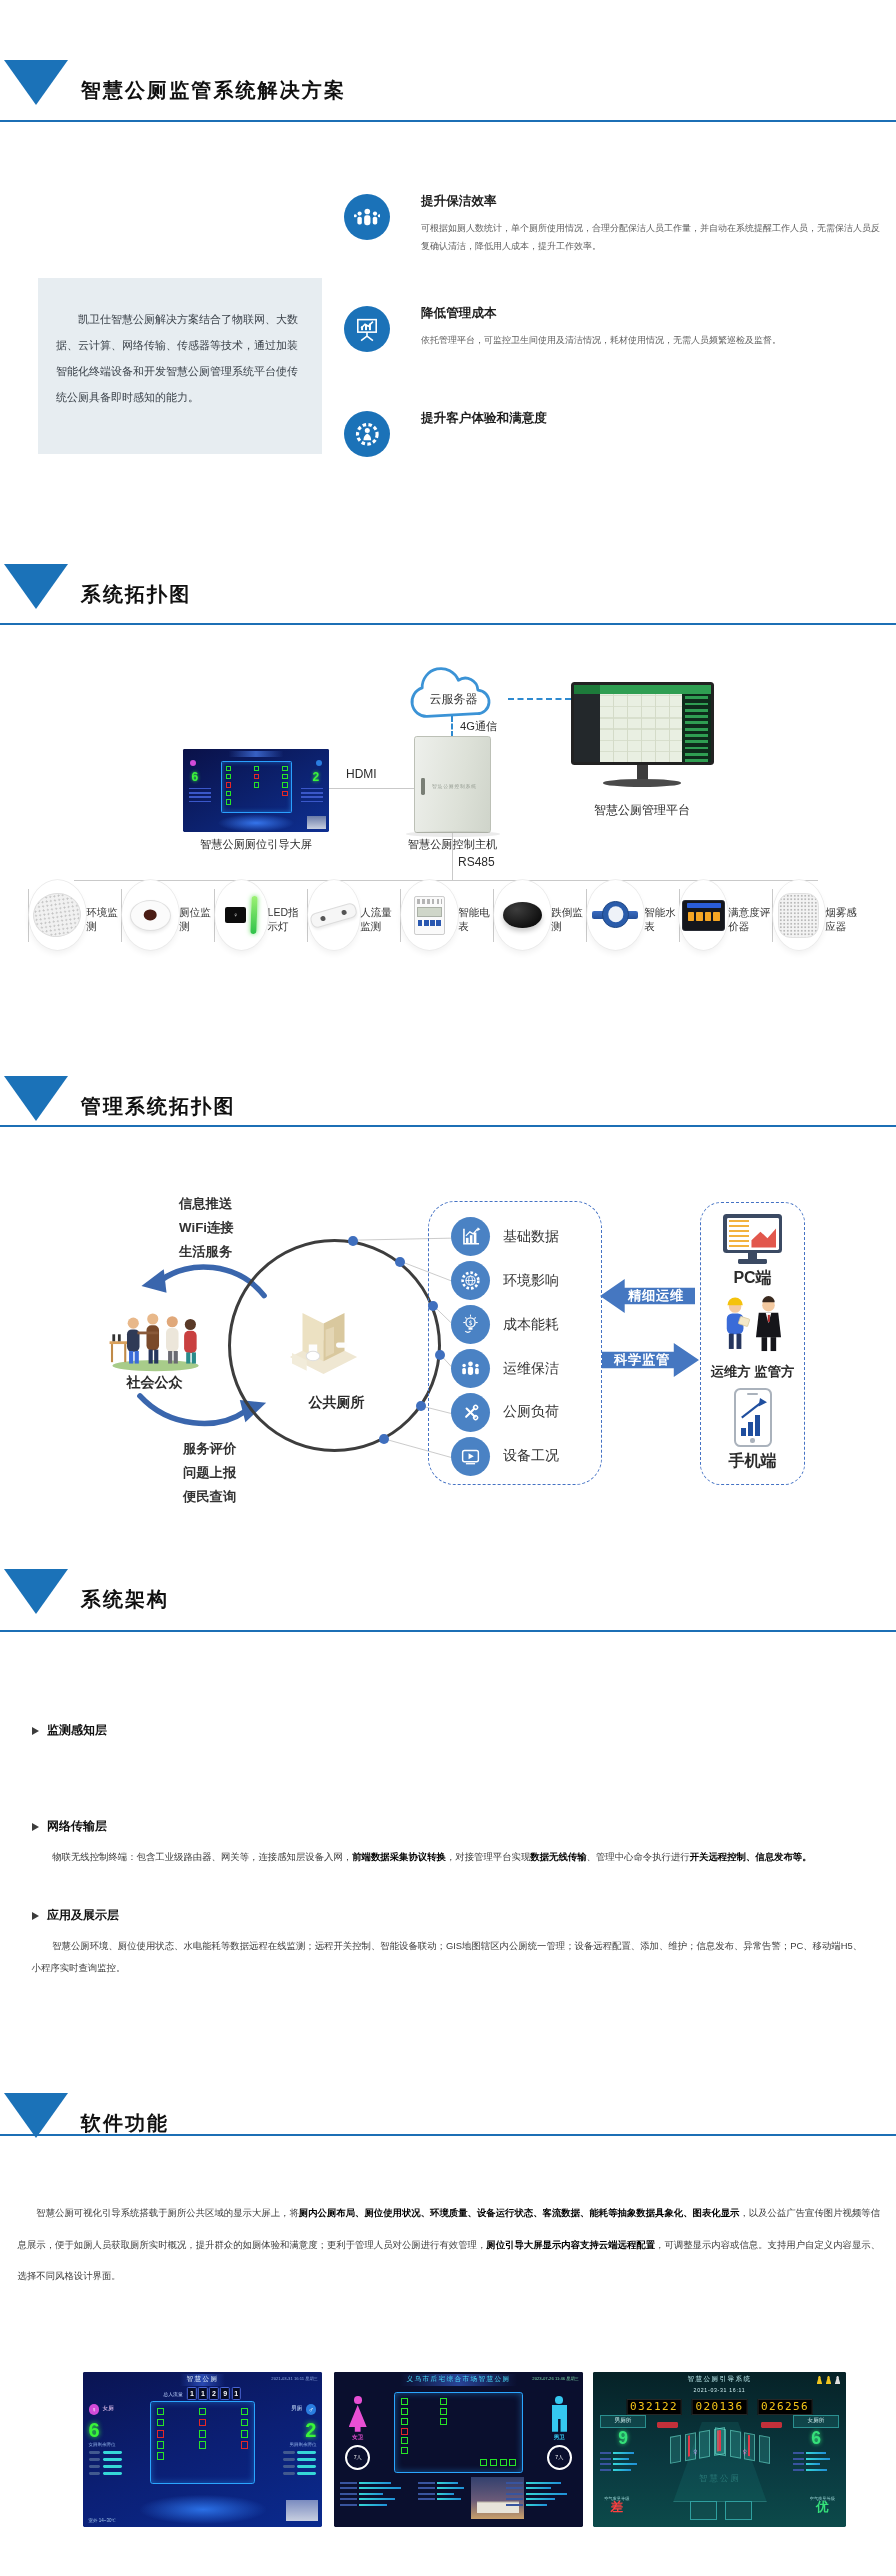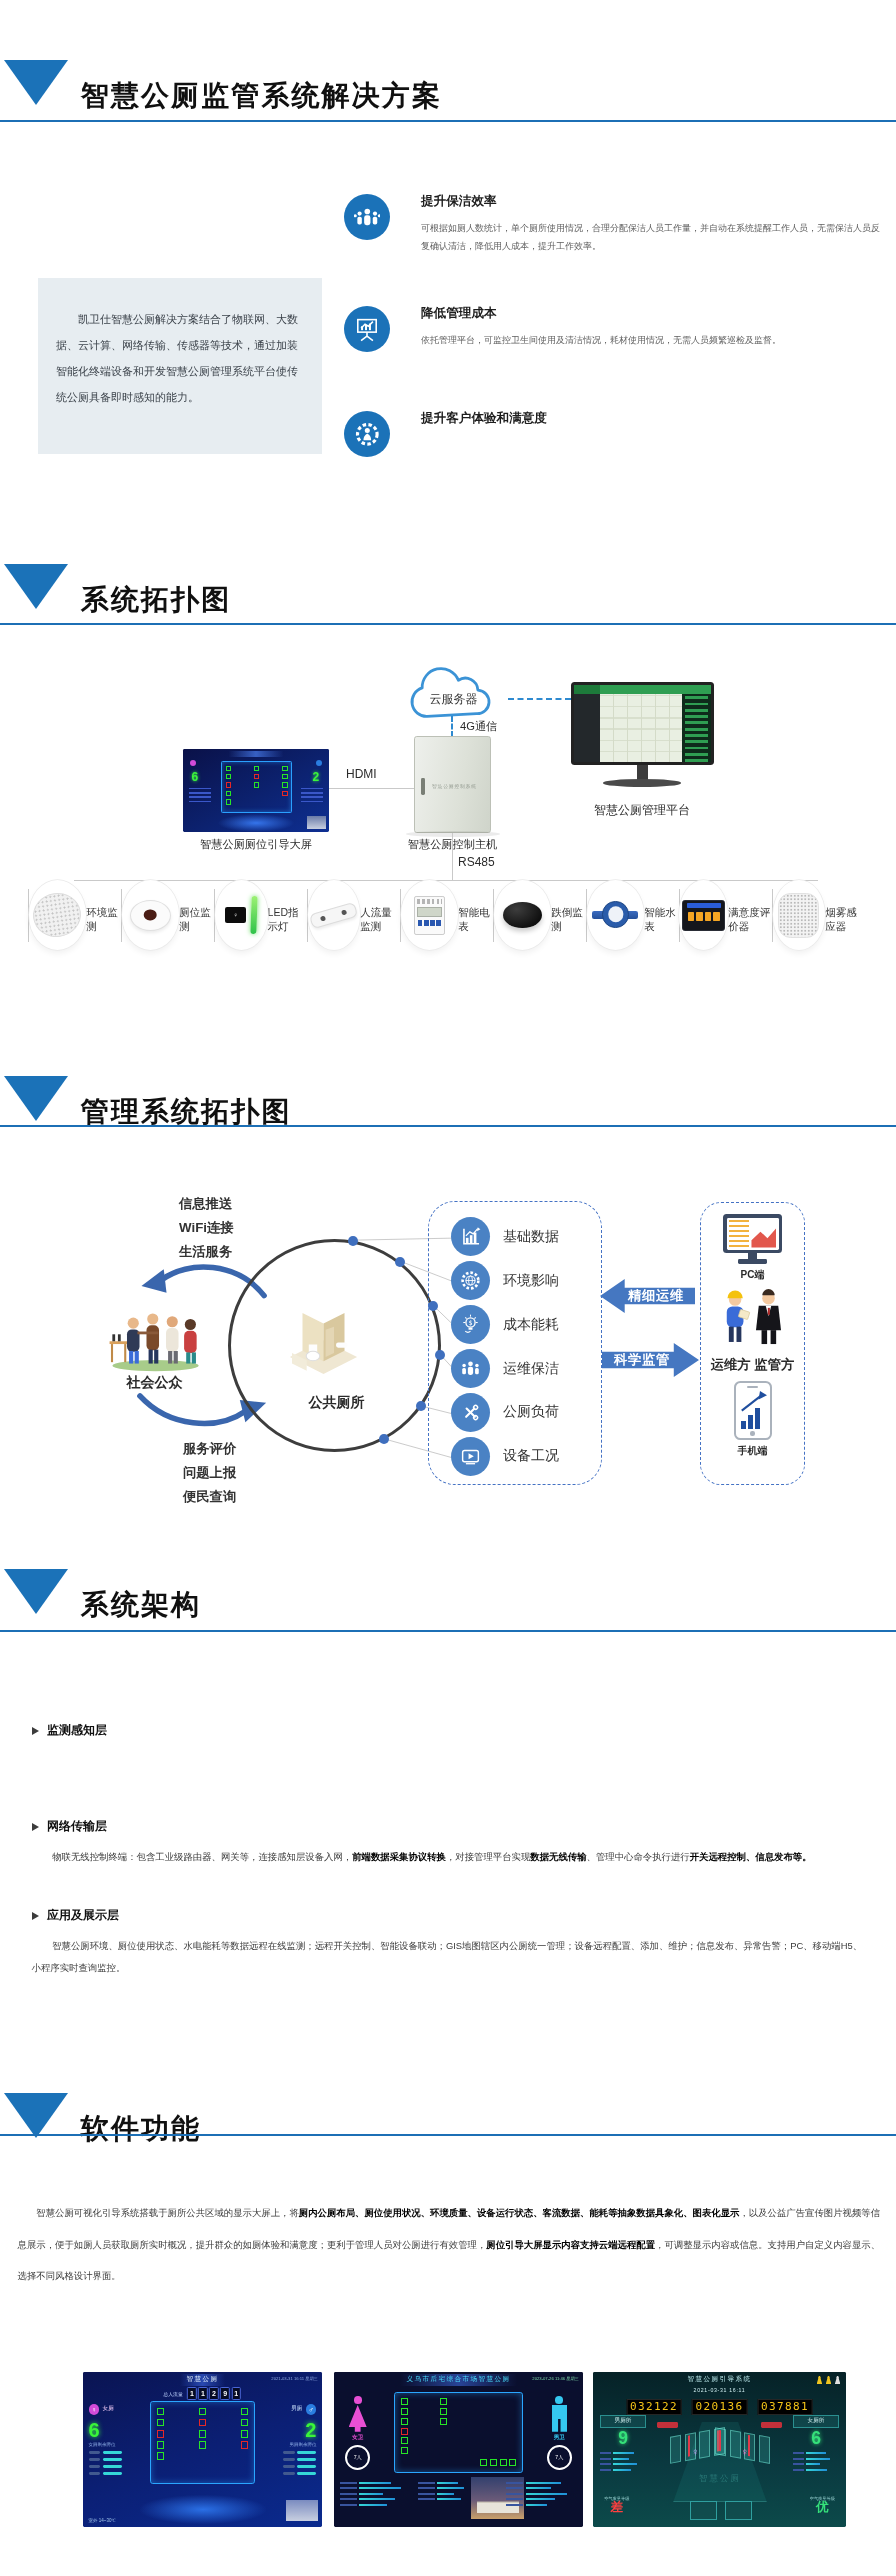--- a/index.html
+++ b/index.html
@@ -3,21 +3,21 @@
 <meta charset="utf-8">
 <style>
   html,body{margin:0;padding:0;background:#fff;}
   .page{position:relative;width:896px;height:2576px;background:#fff;overflow:hidden;
         font-family:"Liberation Sans",sans-serif;color:#333;}
   .abs{position:absolute;}
   
   .sec-head{position:absolute;left:4.2px;display:flex;align-items:flex-start;}
   .tri{width:0;height:0;border-left:32px solid transparent;border-right:32px solid transparent;
        border-top:45px solid #1b72b8;}
-  .sec-title{margin:17px 0 0 12.6px;font-size:28px;font-weight:bold;color:#101010;letter-spacing:2.1px;}
+  .sec-title{margin:17px 0 0 12.6px;font-size:20px;font-weight:bold;color:#101010;letter-spacing:2.1px;}
   .rule{position:absolute;left:0;width:896px;height:2.1px;background:#1c6fb5;}
   
   .intro-box{position:absolute;left:38px;top:278px;width:284px;height:176px;background:#e7edf1;
              box-sizing:border-box;padding:28px 18px 0;font-size:11px;color:#3c434b;
              line-height:26px;text-indent:2em;}
   .feature{position:absolute;left:344px;width:546px;display:flex;align-items:flex-start;}
   .f-icon{flex:none;width:46px;height:46px;border-radius:50%;background:#1b72b8;
           display:flex;align-items:center;justify-content:center;margin-top:1.4px;}
   .f-text{margin-left:31px;}
   .f-text h3{margin:0 0 9px;font-size:12.6px;font-weight:bold;color:#1e1e1e;}
@@ -132,21 +132,21 @@
   .mg-row{display:flex;align-items:center;height:39px;margin-bottom:4.9px;}
   .mg-ico{flex:none;width:39px;height:39px;border-radius:50%;background:#4a82c4;
           display:flex;align-items:center;justify-content:center;}
   .mg-row span{margin-left:12.6px;font-size:14px;color:#333;}
   .blk-arrow{position:absolute;background:#4577c1;color:#fff;font-size:13.3px;font-weight:bold;
           display:flex;align-items:center;justify-content:center;letter-spacing:0.7px;}
   .arrow-left{clip-path:polygon(0 50%,26% 0,26% 26%,100% 26%,100% 74%,26% 74%,26% 100%);padding-left:17px;box-sizing:border-box;}
   .arrow-right{clip-path:polygon(0 26%,74% 26%,74% 0,100% 50%,74% 100%,74% 74%,0 74%);padding-right:17px;box-sizing:border-box;}
   .right-box{left:700px;top:1202px;width:105px;height:283px;border-radius:21px;
           display:flex;flex-direction:column;align-items:center;padding-top:11.2px;}
-  .rb-label{font-size:10px;font-weight:bold;color:#2b2b2b;margin-top:4.2px;}
+  .rb-label{font-size:16px;font-weight:bold;color:#2b2b2b;margin-top:4.2px;}
   .pcmon{width:59px;}
   .pcmon .scr{height:39px;background:#3b4a63;border-radius:3.5px;padding:3.5px;box-sizing:border-box;}
   .pcmon .scr .in{height:100%;background:#fff;border-radius:1.4px;display:flex;padding:2.1px;gap:2.1px;box-sizing:border-box;}
   .pcmon .in .l{flex:1;background:repeating-linear-gradient(#f2b23e 0 2.1px,transparent 2.1px 4.9px);}
   .pcmon .in .r{flex:1.2;position:relative;overflow:hidden;}
   .pcmon .in .r::after{content:'';position:absolute;bottom:0;left:0;right:0;height:70%;background:#e2574c;
       clip-path:polygon(0 100%,0 62%,36% 18%,64% 52%,100% 0,100% 100%);}
   .pcmon .neck{width:8.4px;height:6.3px;background:#3b4a63;margin:0 auto;}
   .pcmon .base{width:29px;height:4.2px;background:#3b4a63;border-radius:1.4px;margin:0 auto;}
   .phone{width:38px;height:59px;border:2.1px solid #aab2bc;border-radius:6.3px;background:#fff;
@@ -927,21 +927,21 @@
     <div class="ttl" style="color:#bfeef0;background:none;">智慧公厕引导系统</div>
     <div class="ppl">
         <i></i>
         <i></i>
         <i></i>
       </div>
     <div class="dt2">2021-03-31 16:11</div>
     <div class="segrow">
       <span class="seg7">032122</span>
       <span class="seg7">020136</span>
-      <span class="seg7">037881</span>
+      <span class="seg7">026256</span>
     </div>
     <div class="spanel" style="left:7px;top:43px;">
       <div class="hd">男厕所</div>
       <div class="n">9</div>
       <div class="prow">
           <span class="a" style="width:11.2px;"></span>
           <span class="c" style="width:21px;"></span>
         </div>
       <div class="prow">
           <span class="a" style="width:11.2px;"></span>

